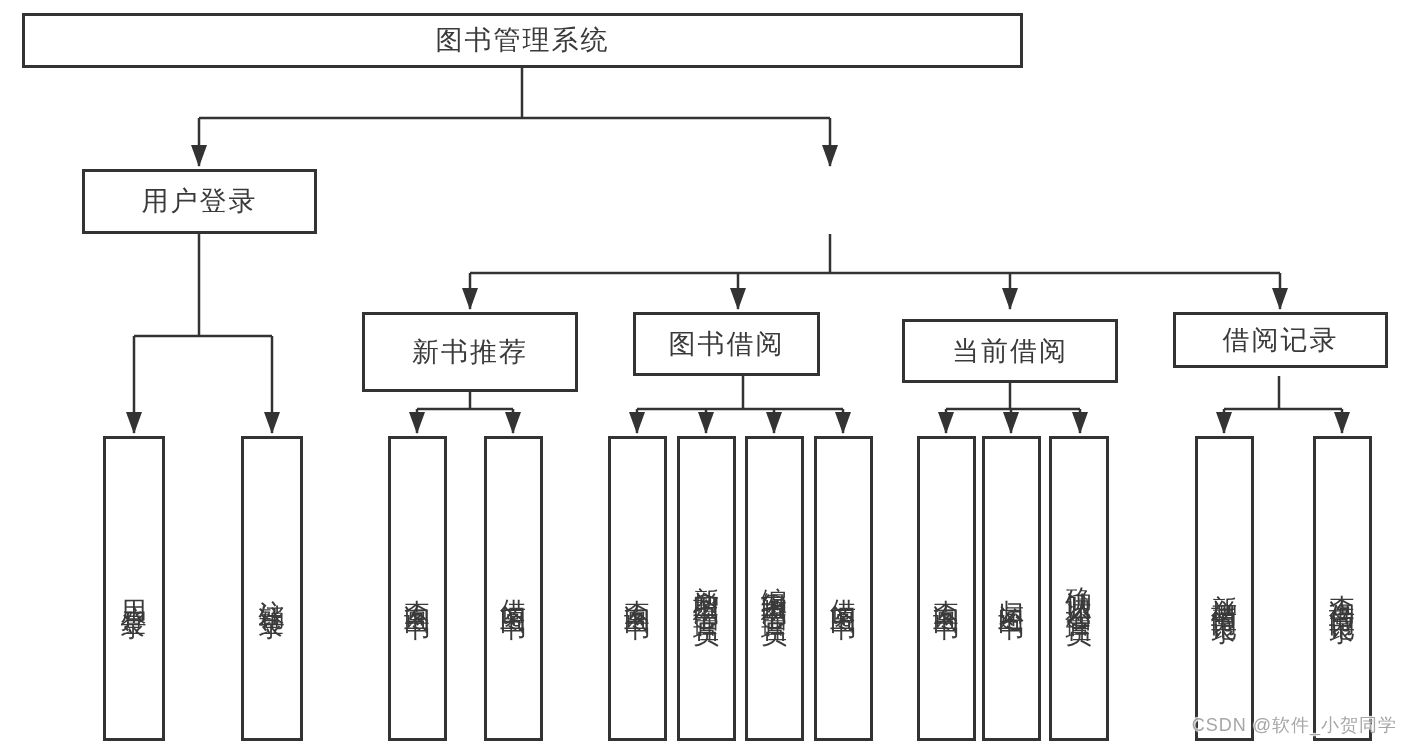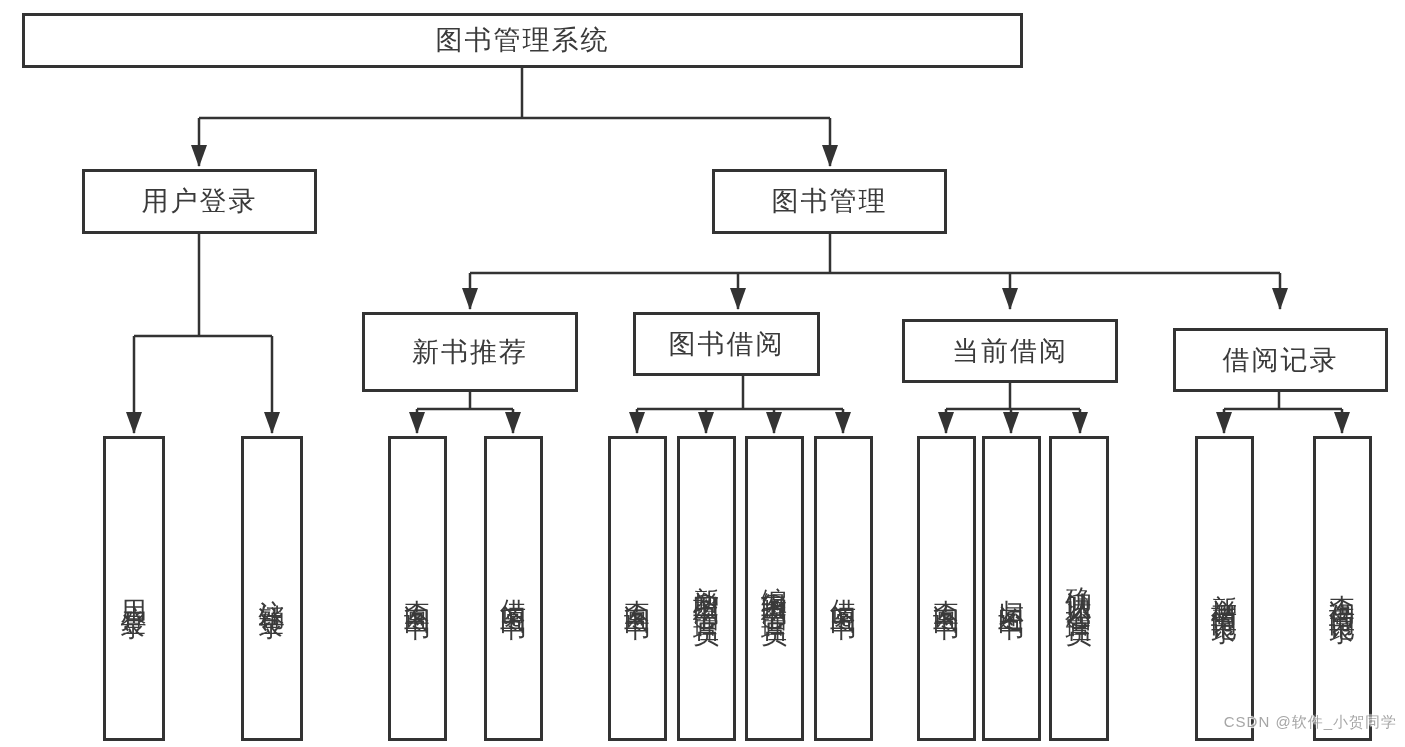--- a/index.html
+++ b/index.html
@@ -50,41 +50,41 @@
   }
   
   .n-root        { left: 22px;   top: 13px;  width: 1001px; height: 55px; }
   
   .n-user-login  { left: 82px;   top: 169px; width: 235px;  height: 65px; }
   .n-book-mgmt   { left: 712px;  top: 169px; width: 235px;  height: 65px; }
   
   .n-new-book    { left: 362px;  top: 312px; width: 216px;  height: 80px; }
   .n-book-borrow { left: 633px;  top: 312px; width: 187px;  height: 64px; }
   .n-cur-borrow  { left: 902px;  top: 319px; width: 216px;  height: 64px; }
-  .n-records     { left: 1173px; top: 328px; width: 215px;  height: 64px; }
+  .n-records     { left: 1173px; top: 312px; width: 215px;  height: 56px; }
   
   .leaf { top: 436px; height: 305px; width: 59px; }
   .lf-a1 { left: 103px;  width: 62px; }
   .lf-a2 { left: 241px;  width: 62px; }
   .lf-b1 { left: 388px; }
   .lf-b2 { left: 484px; }
   .lf-c1 { left: 608px; }
   .lf-c2 { left: 677px; }
   .lf-c3 { left: 745px; }
   .lf-c4 { left: 814px; }
   .lf-d1 { left: 917px; }
   .lf-d2 { left: 982px; }
   .lf-d3 { left: 1049px; width: 60px; }
   .lf-e1 { left: 1195px; }
   .lf-e2 { left: 1313px; }
   #watermark {
     position: absolute;
     right: 8px;
     top: 713px;
-    font-size: 15px;
+    font-size: 18px;
     color: #a6a6a6;
     text-shadow: 1px 1px 1px #ffffff, -1px -1px 1px #ffffff;
     white-space: nowrap;
     letter-spacing: 1px;
   }
 </style>
 </head>
 <body>
 
 <div id="canvas">
@@ -153,23 +153,20 @@
     </g>
   </svg>
 
   <div class="box h-box n-root">
     <span>图书管理系统</span>
   </div>
 
   <div class="box h-box n-user-login">
     <span>用户登录</span>
   </div>
-  <div class="box h-box n-book-mgmt">
-    <span>图书管理</span>
-  </div>
 
   <div class="box h-box n-new-book">
     <span>新书推荐</span>
   </div>
   <div class="box h-box n-book-borrow">
     <span>图书借阅</span>
   </div>
   <div class="box h-box n-cur-borrow">
     <span>当前借阅</span>
   </div>

